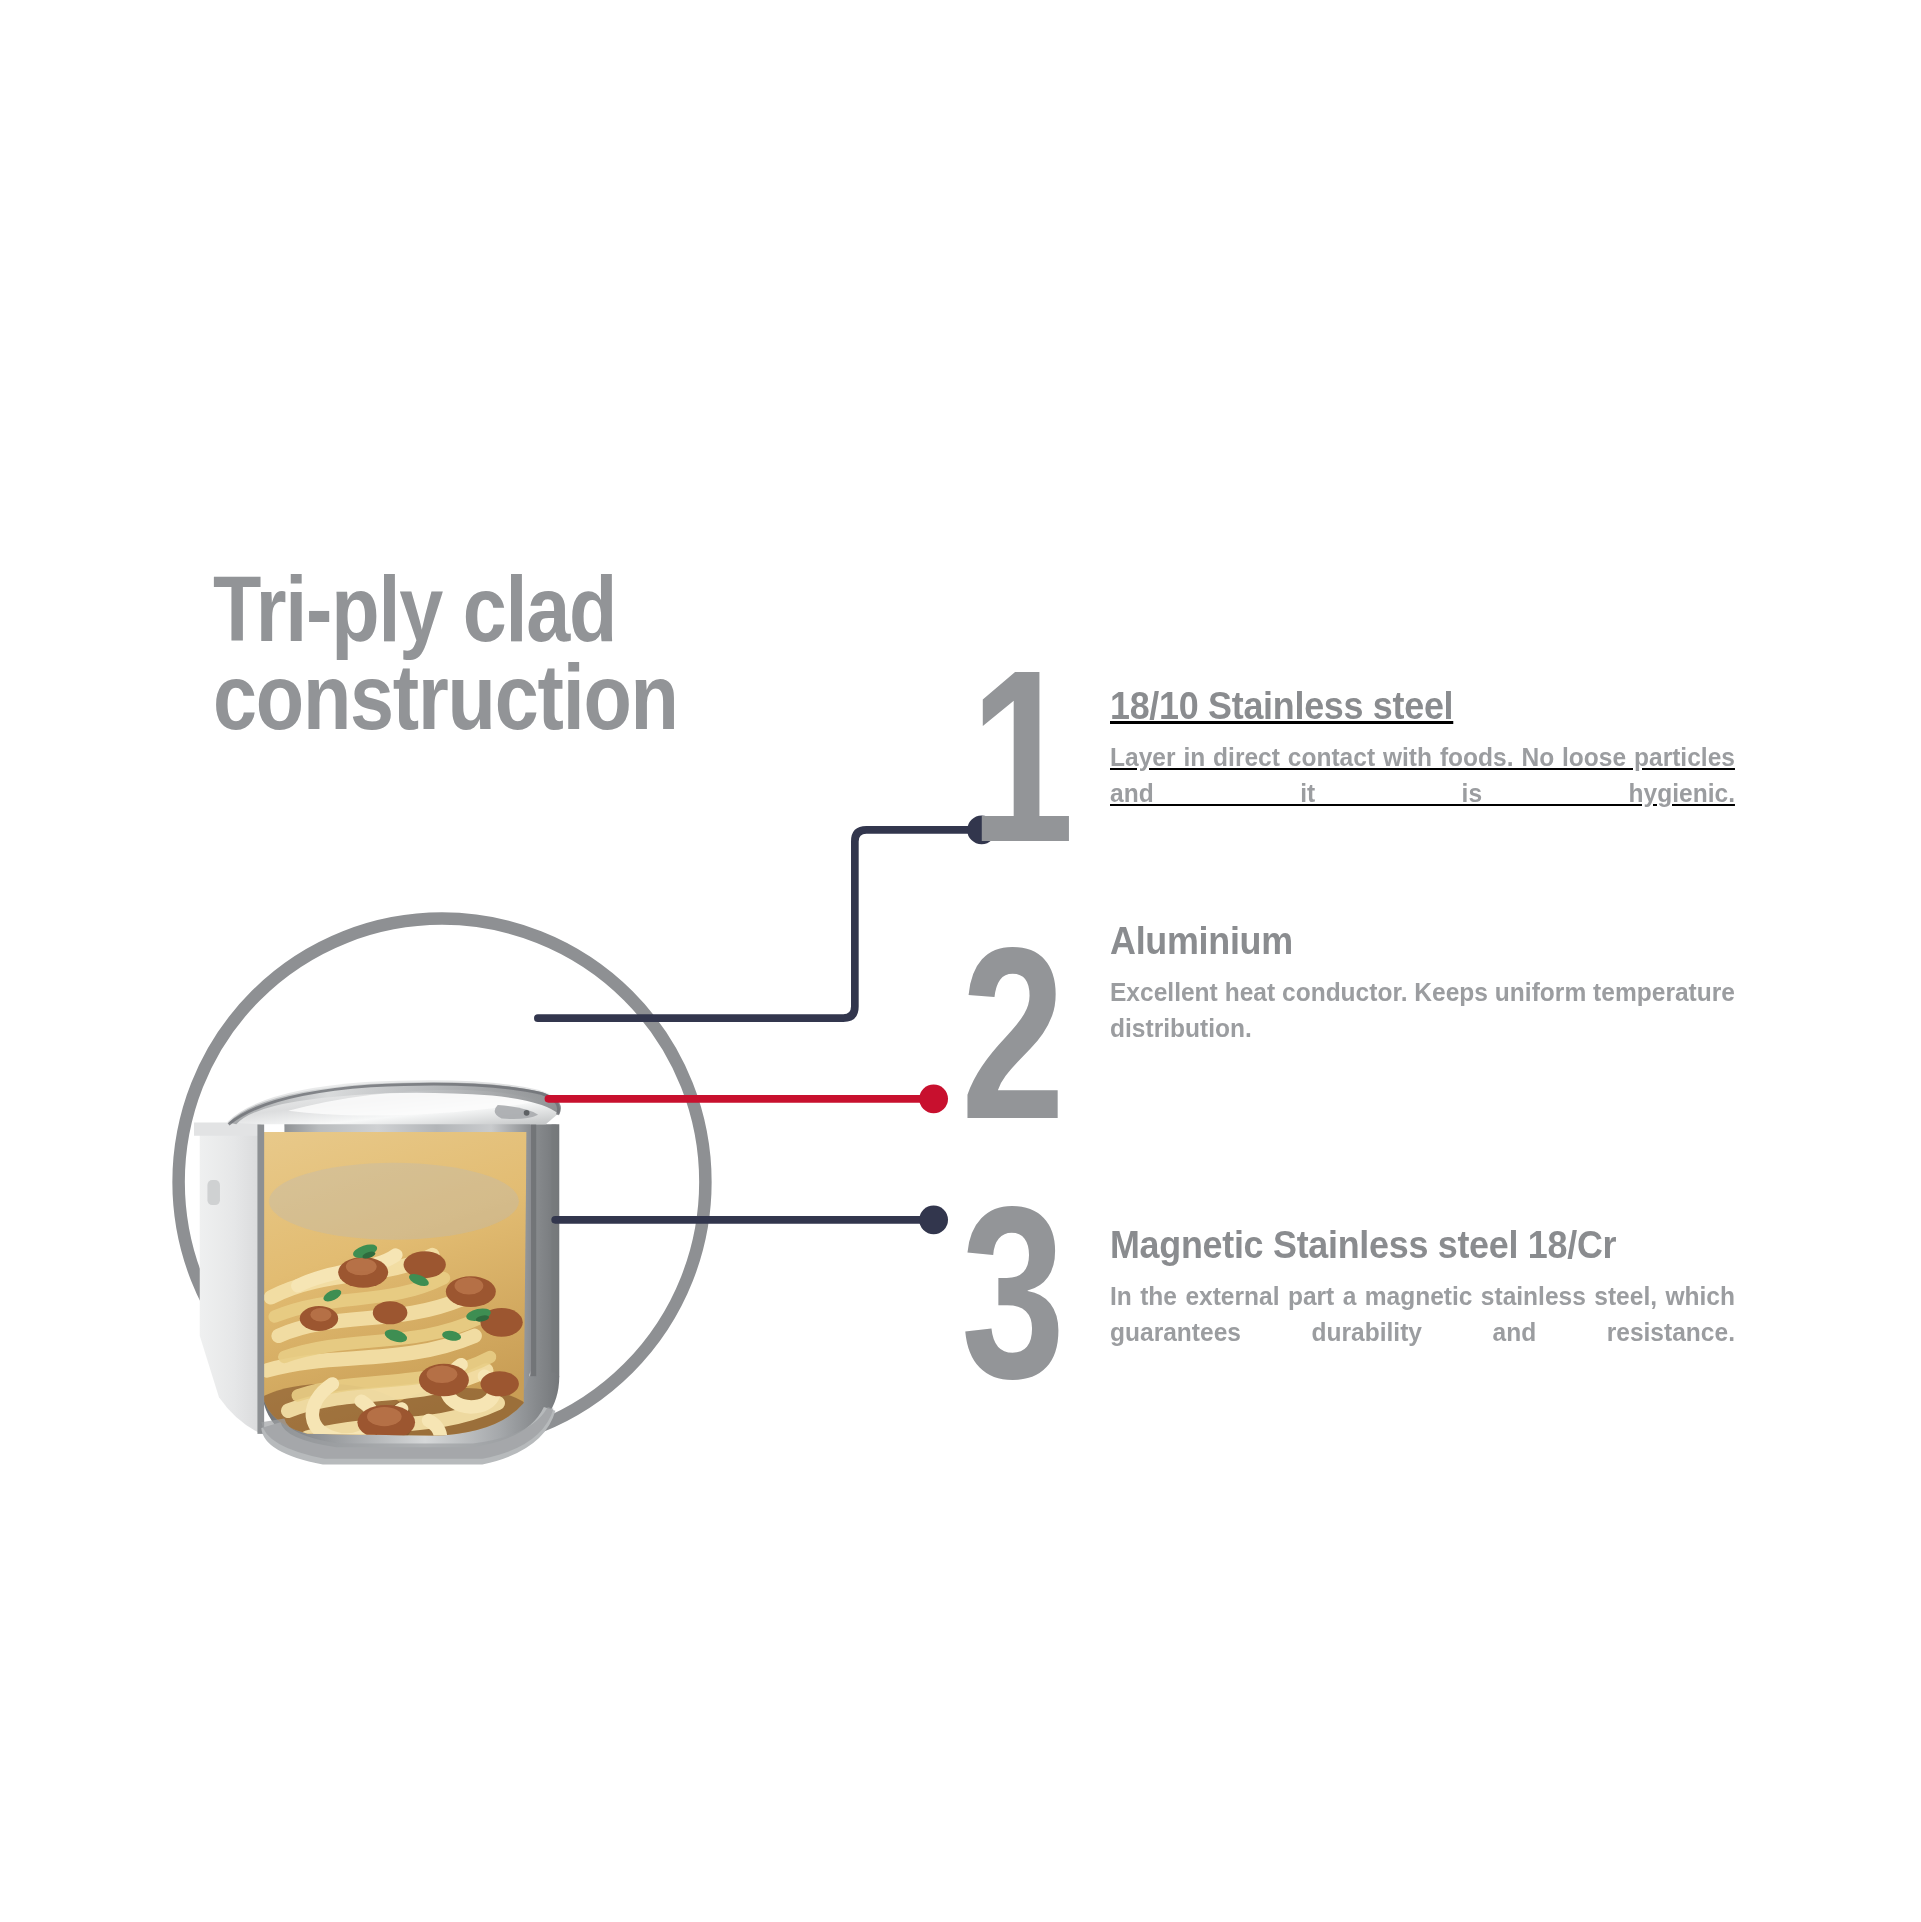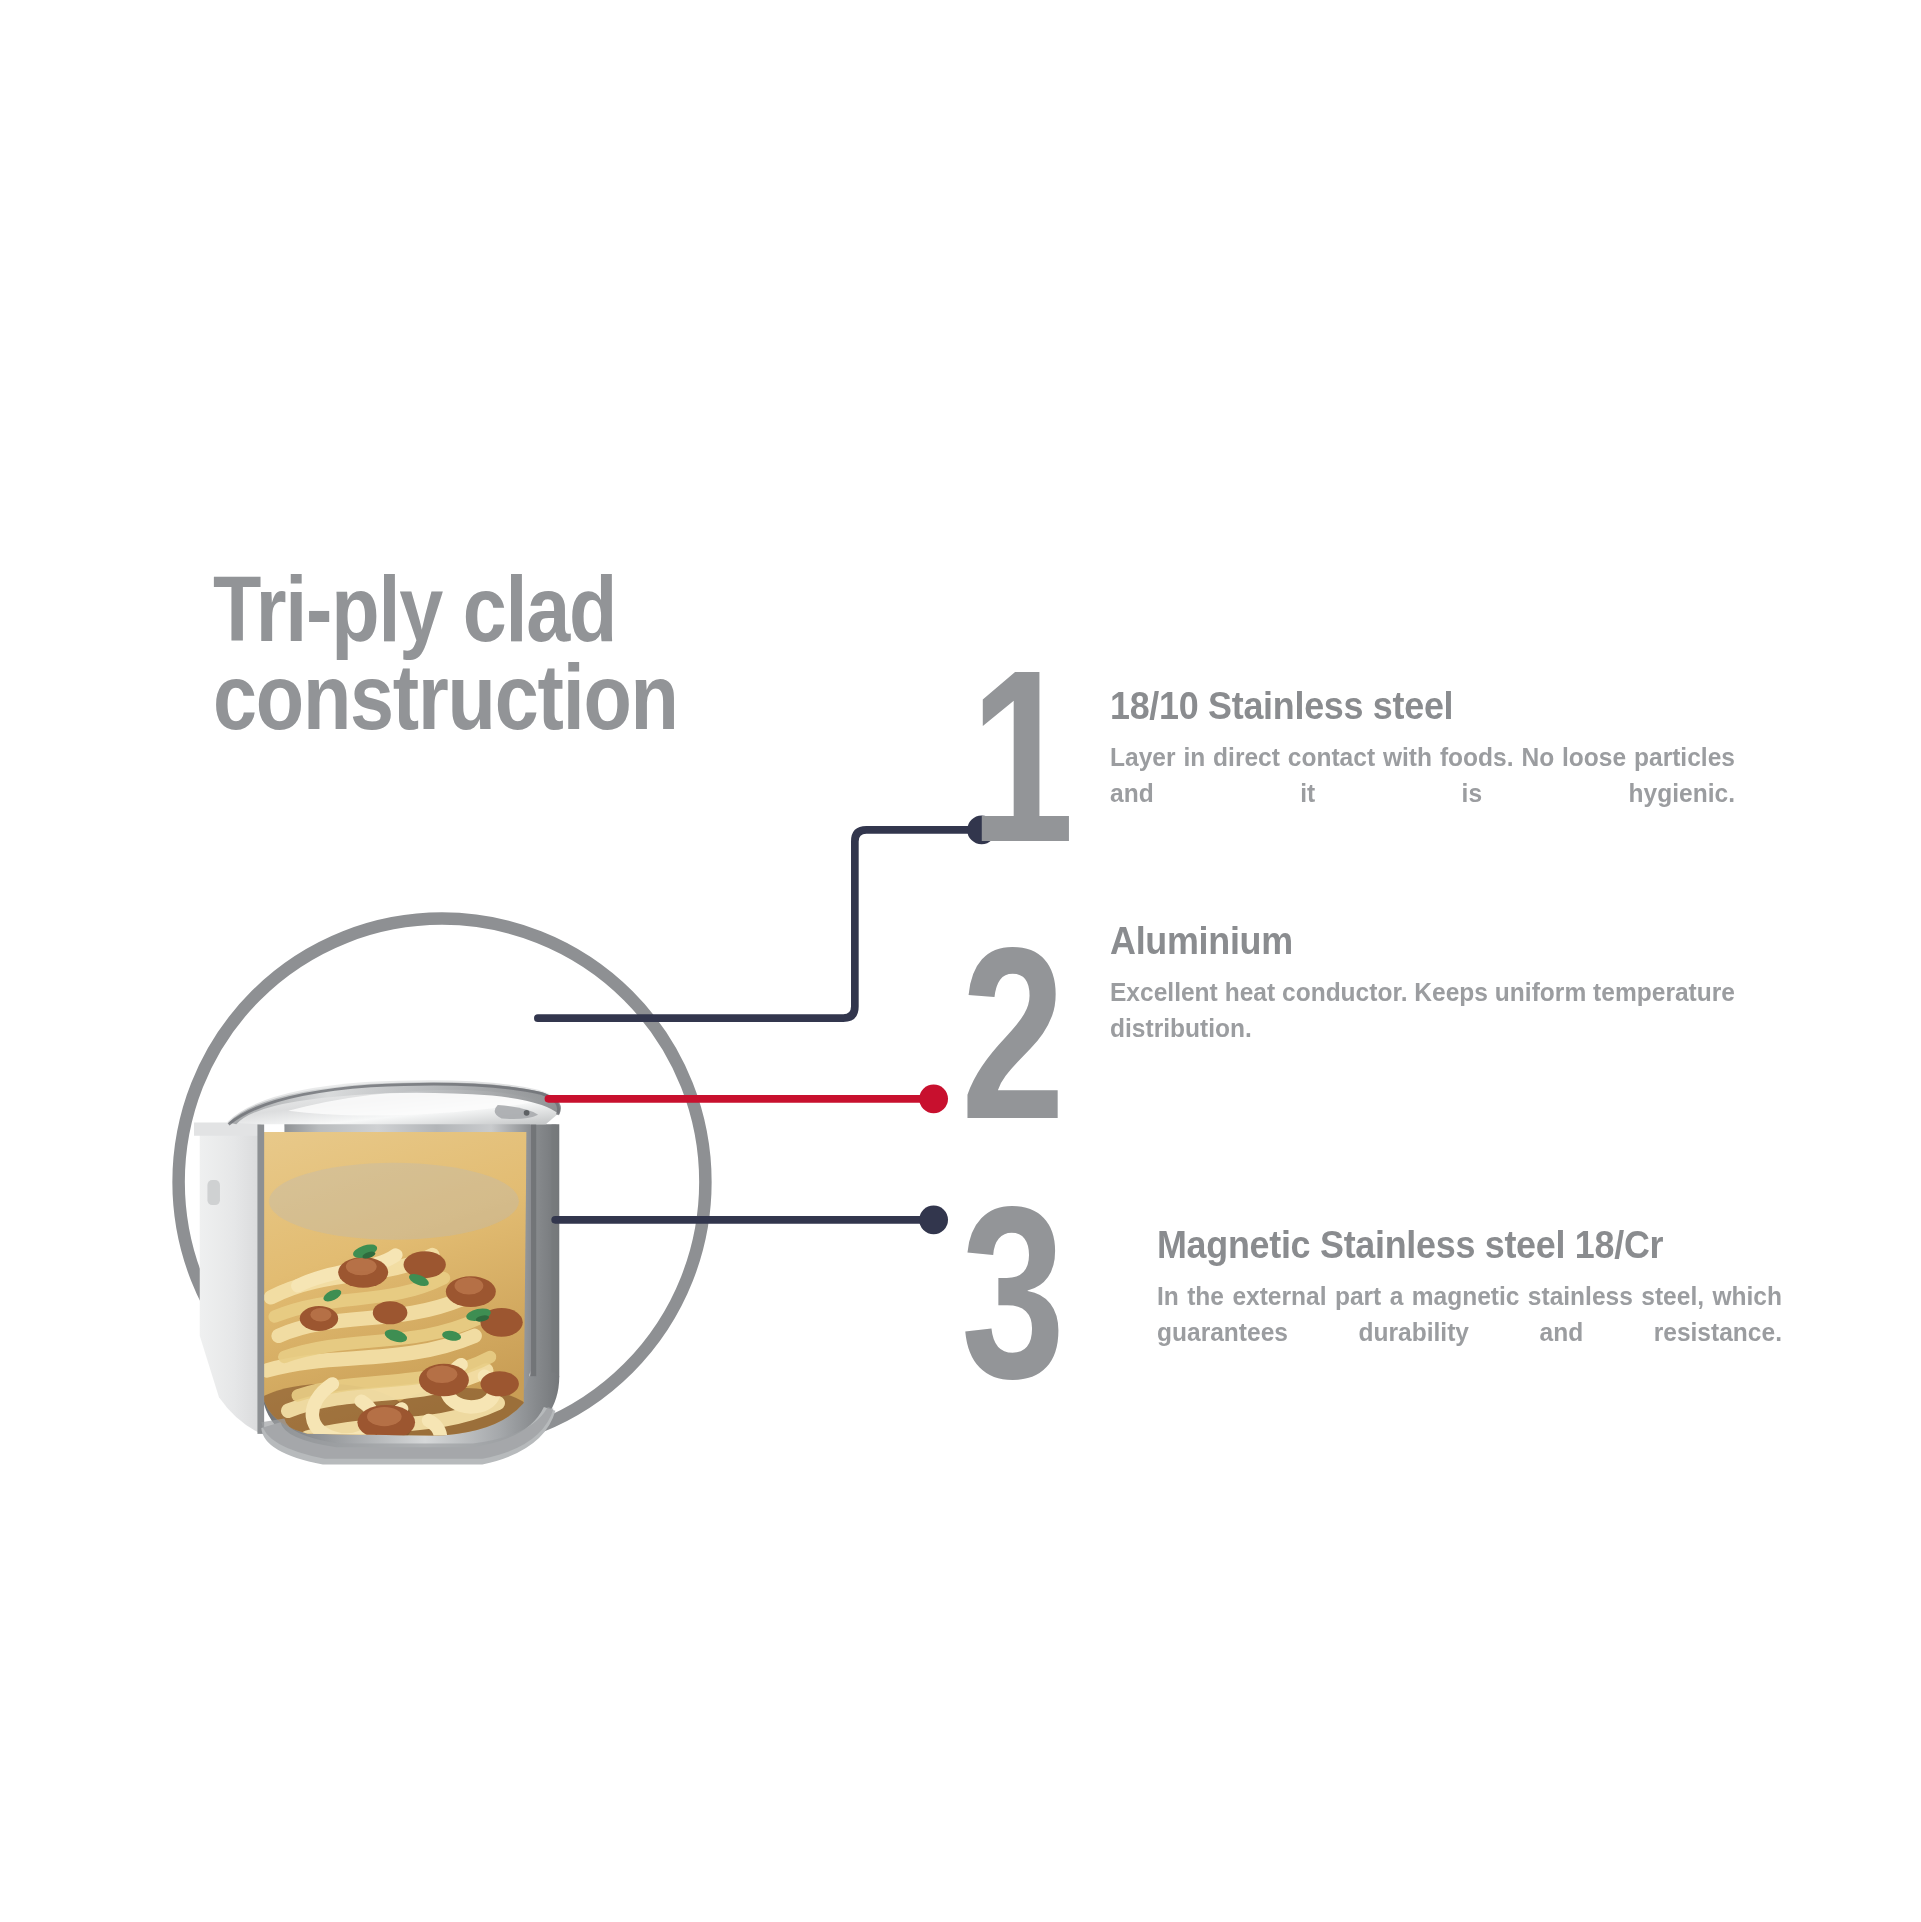--- a/index.html
+++ b/index.html
@@ -48,23 +48,23 @@
     transform: scaleX(0.78) scaleY(1.02);
     transform-origin: left top;
     user-select: none;
   }
   #num-1 { left: 970px; top: 634px; }
   #num-2 { left: 961px; top: 911px; }
   #num-3 { left: 961px; top: 1170px; }
 
   
   .item-text { position: absolute; width: 623px; }
-  #text-1 { left: 1110px; top: 685px; }
+  #text-1 { left: 1110px; top: 685px; text-decoration: underline; }
   #text-2 { left: 1110px; top: 920px; }
-  #text-3 { left: 1110px; top: 1224px; margin-left: 47px; }
+  #text-3 { left: 1110px; top: 1224px; }
 
   .item-heading {
     color: #8A8C8F;
     font-family: "Liberation Sans", sans-serif;
     font-weight: bold;
     font-size: 39px;
     line-height: 1.06;
     letter-spacing: -0.3px;
     transform: scaleX(0.92);
     transform-origin: left top;

